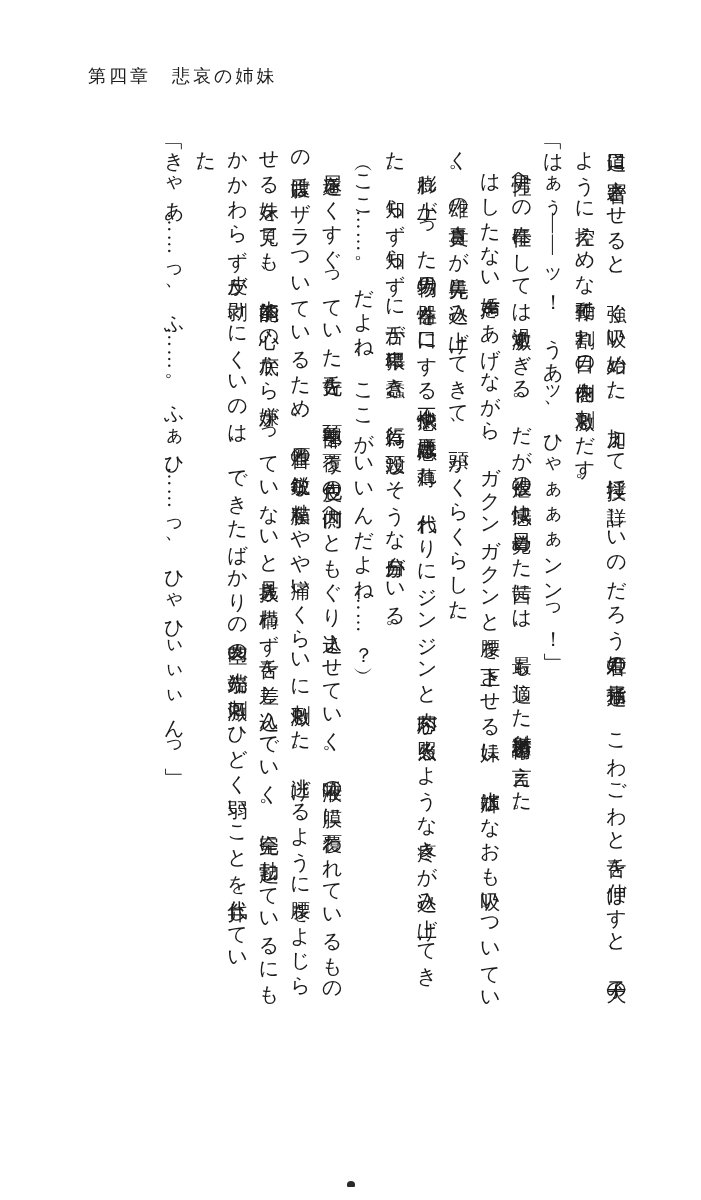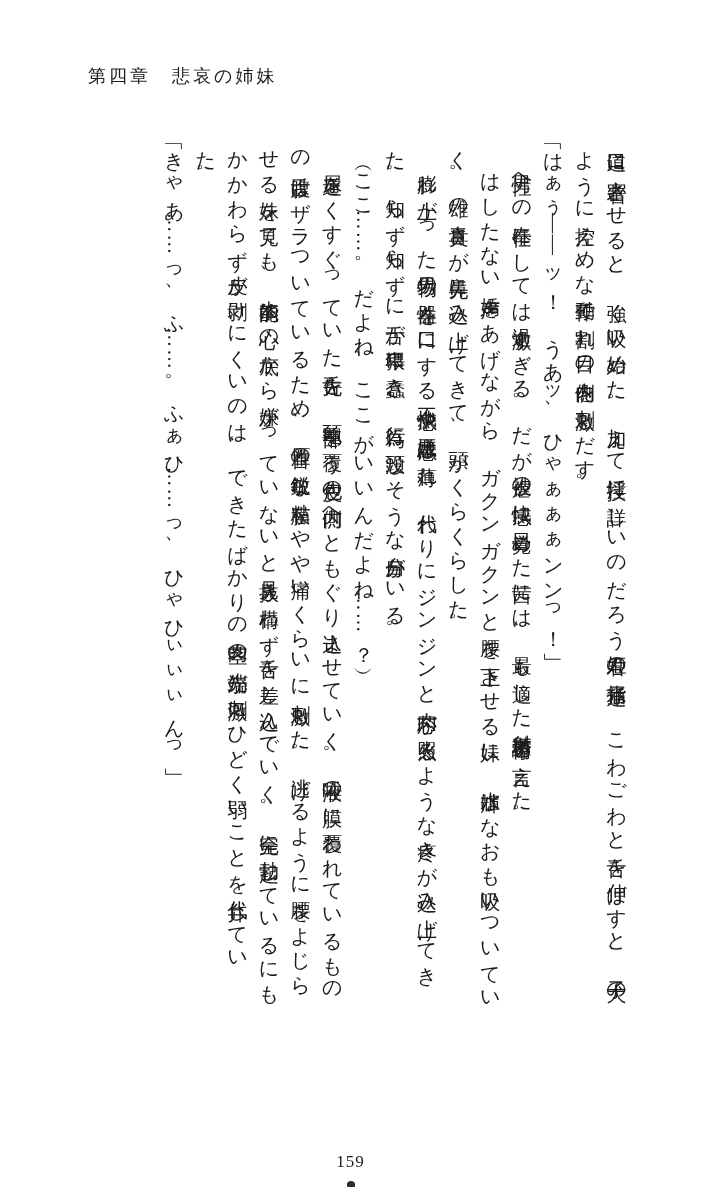--- a/index.html
+++ b/index.html
@@ -83,17 +83,16 @@
       <p class="para">道口に密着させると、強く吸い始めた。加えて淫技に詳しいのだろう姫君の指示通り、こわごわと舌を伸ばすと、子犬のように控えめな動作で割れ目の内側を刺激しだす。</p>
       <p class="para">「はぁぅ――ッ！　うあッ、ひゃぁぁぁンンっ！」</p>
       <p class="para indent">男性への奉仕にしては過激すぎる。だが被虐の快感に目覚めた茜には、最も適した射精誘導術と言えた。</p>
       <p class="para indent">はしたない嬌声をあげながら、ガクンガクンと腰を上下させる妹に、水輝はなおも吸いついていく。雄の青臭さが鼻先に込み上げてきて、頭がくらくらした。</p>
       <p class="para indent">膨れ上がった男物の性器を口にする不快感や嫌悪感は薄れ、代わりにジンジンと肉芯が火照るような疼きが込み上げてきた。知らず知らずに舌が卑猥に蠢き、行為に没頭しそうな自分がいる。</p>
       <p class="para indent">（ここ……。だよね、ここがいいんだよね……？）</p>
       <p class="para indent">尿道をくすぐっていた舌先を、亀頭部を覆う包皮の内側へともぐり込ませていく。唾液の膜に覆われているものの舌腹はザラついているため、雁首の鋭敏な粘膜をやや痛いくらいに刺激した。逃げるように腰をよじらせる妹を見ても、本能的に心の底から嫌がっていないと見抜き構わず舌を差し込んでいく。完全に勃起しているにもかかわらず皮が剥けにくいのは、できたばかりの肉茎の先端が刺激にひどく弱いことを代弁していた。</p>
       <p class="para">「きゃあ……っ、ふ……。ふぁひ……っ、ひゃひぃぃぃんっ」</p>
     </div>
 
-  <div class="page-number">159</div>
 
   <div class="ornament"></div>
 
 </div>
 
 </body></html>

